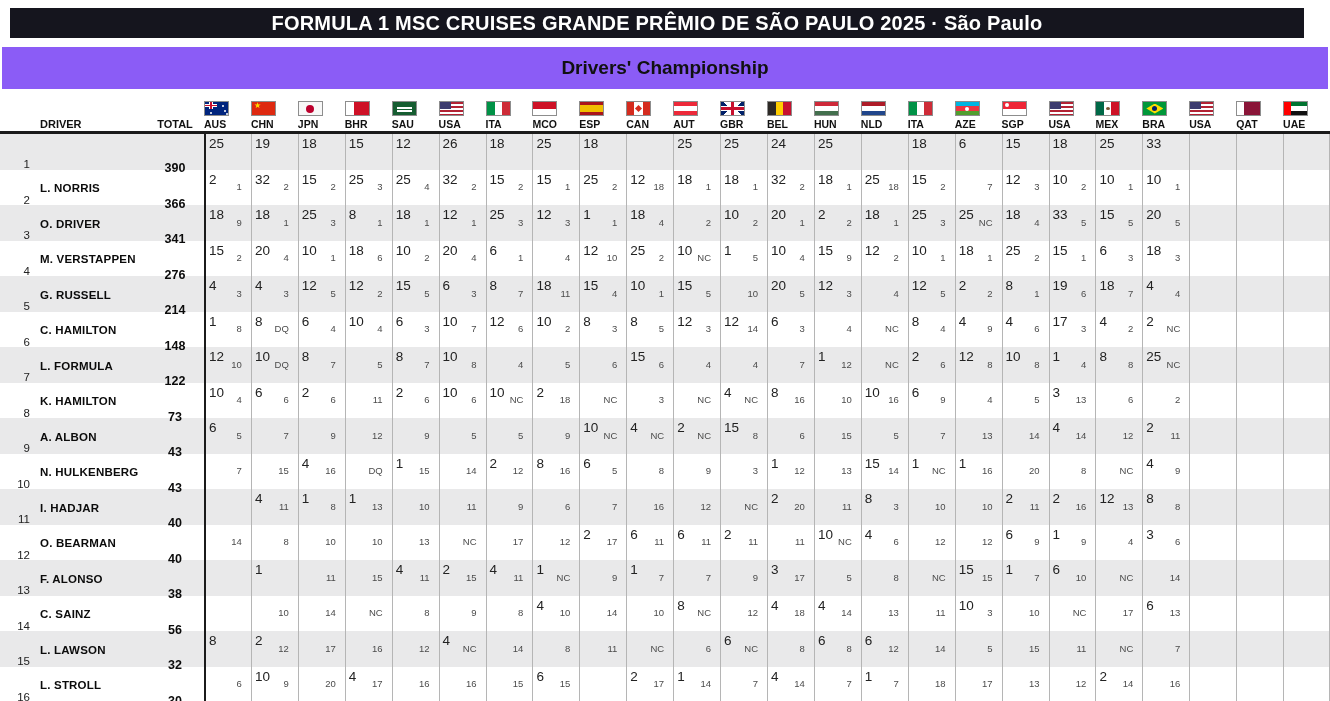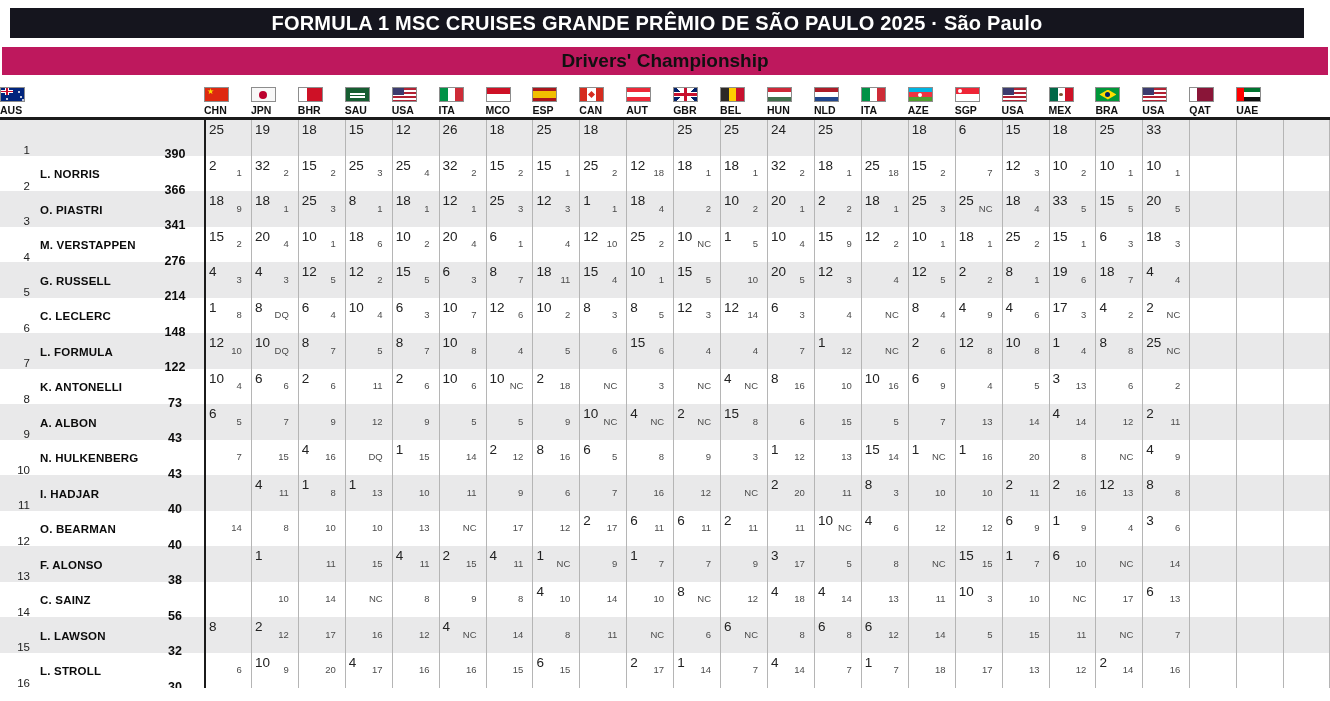--- a/index.html
+++ b/index.html
@@ -1,21 +1,21 @@
 <!DOCTYPE html>
 <html><head>
 <meta charset="utf-8">
 <style>
   html,body{margin:0;padding:0;background:#fff;}
   body{width:1330px;font-family:"Liberation Sans","DejaVu Sans",sans-serif;-webkit-font-smoothing:antialiased;}
 
   .title-bar{margin:8px 26px 0 10px;height:30px;background:#15151e;color:#fff;
     display:flex;align-items:center;justify-content:center;
     font-size:20px;font-weight:bold;letter-spacing:.2px;}
-  .subtitle-bar{margin:9px 2px 0 2px;height:28px;background:#be185d;color:#111;
+  .subtitle-bar{margin:9px 2px 0 2px;height:42px;background:#8b5cf6;color:#111;
     display:flex;align-items:center;justify-content:center;
     font-size:19px;font-weight:bold;}
 
   .standings{margin-top:10px;}
   .ghead,.row{display:grid;grid-template-columns:204px repeat(24,1fr);}
   .ghead{align-items:end;border-bottom:3px solid #1b1b1b;padding-top:2px;}
   .hleft{display:grid;grid-template-columns:30px 10px 1fr 58px;align-items:end;height:100%;padding-bottom:1px;}
   .hdrv{grid-column:3;font-size:11px;font-weight:bold;color:#111;}
   .htot{grid-column:4;font-size:11px;font-weight:bold;color:#111;text-align:center;}
   .hcell{display:flex;flex-direction:column;align-items:flex-start;gap:2px;padding-bottom:1px;}
@@ -91,20 +91,24 @@
 <div class="title-bar">
   <span>FORMULA 1 MSC CRUISES GRANDE PRÊMIO DE SÃO PAULO 2025 · São Paulo</span>
 </div>
 
 <div class="subtitle-bar">
   <span>Drivers' Championship</span>
 </div>
 
 <div class="standings">
   <div class="ghead" id="race-head">
+    <div class="hleft">
+      <span class="hdrv">DRIVER</span>
+      <span class="htot">TOTAL</span>
+    </div>
   <div class="hcell">
         <span class="flag f-aus"></span>
         <span class="code">AUS</span>
       </div>
       <div class="hcell">
         <span class="flag f-chn"></span>
         <span class="code">CHN</span>
       </div>
       <div class="hcell">
         <span class="flag f-jpn"></span>
@@ -284,21 +288,21 @@
           <span class="pts">33</span>
           <span class="pos">1</span>
         </div>
         <div class="rc"></div>
         <div class="rc"></div>
         <div class="rc last"></div>
       </div>
       <div class="row even">
         <div class="dcell">
           <span class="rank">2</span>
-          <span class="dname">O. PIASTRI</span>
+          <span class="dname">O. DRIVER</span>
           <span class="total">366</span>
         </div>
         <div class="rc first">
           <span class="pts">2</span>
           <span class="pos">9</span>
         </div>
         <div class="rc">
           <span class="pts">32</span>
           <span class="pos">1</span>
         </div>
@@ -563,21 +567,21 @@
           <span class="pts">18</span>
           <span class="pos">4</span>
         </div>
         <div class="rc"></div>
         <div class="rc"></div>
         <div class="rc last"></div>
       </div>
       <div class="row odd">
         <div class="dcell">
           <span class="rank">5</span>
-          <span class="dname">C. LECLERC</span>
+          <span class="dname">C. HAMILTON</span>
           <span class="total">214</span>
         </div>
         <div class="rc first">
           <span class="pts">4</span>
           <span class="pos">8</span>
         </div>
         <div class="rc">
           <span class="pts">4</span>
           <span class="pos">DQ</span>
         </div>
@@ -747,21 +751,21 @@
           <span class="pts">2</span>
           <span class="pos">NC</span>
         </div>
         <div class="rc"></div>
         <div class="rc"></div>
         <div class="rc last"></div>
       </div>
       <div class="row odd">
         <div class="dcell">
           <span class="rank">7</span>
-          <span class="dname">K. ANTONELLI</span>
+          <span class="dname">K. HAMILTON</span>
           <span class="total">122</span>
         </div>
         <div class="rc first">
           <span class="pts">12</span>
           <span class="pos">4</span>
         </div>
         <div class="rc">
           <span class="pts">10</span>
           <span class="pos">6</span>
         </div>

